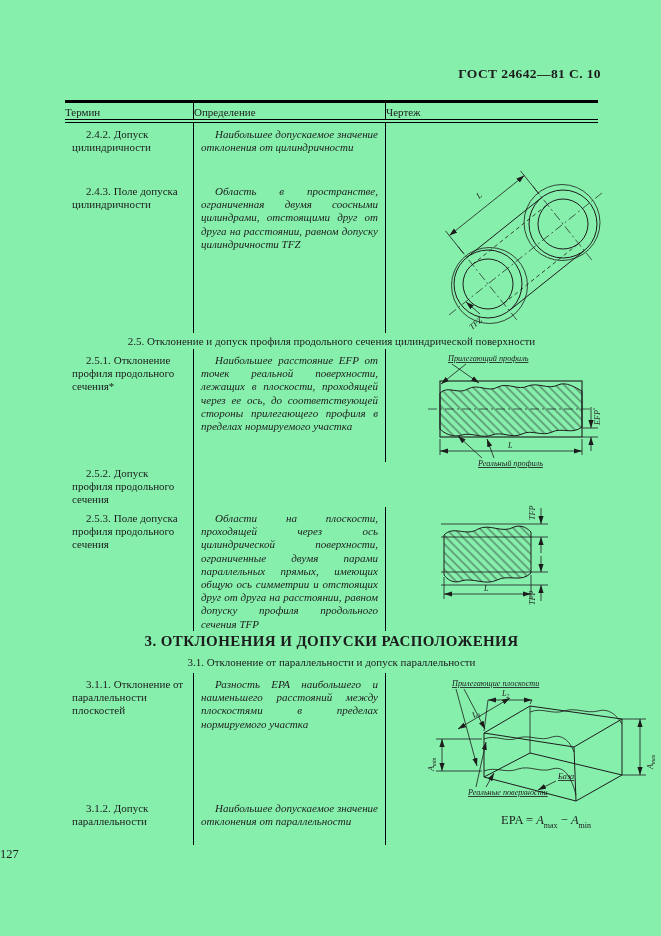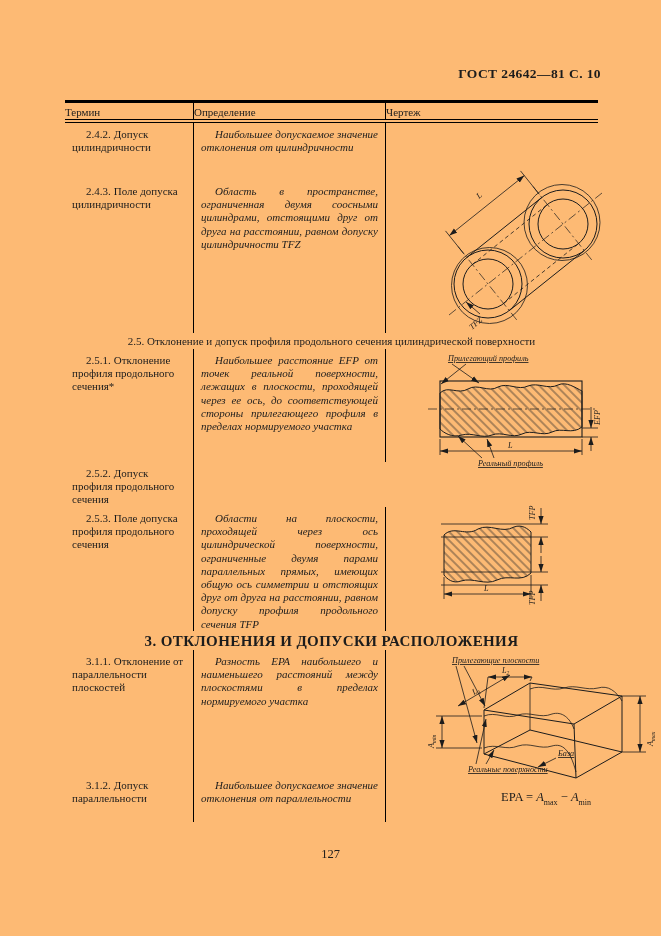--- a/index.html
+++ b/index.html
@@ -1,19 +1,19 @@
 <!DOCTYPE html>
 <html><head>
 <meta charset="utf-8">
 <style>
   html,body{margin:0;padding:0;background:#9a9a9a;}
-  .sheet{position:relative;width:661px;height:936px;margin:0 auto;background:#fdba74;
+  .sheet{position:relative;width:661px;height:936px;margin:0 auto;background:#86efac;
          font-family:"Liberation Serif",serif;color:#1c1c1c;overflow:hidden;}
   .doc-header{position:absolute;top:66px;right:60px;font-weight:bold;font-size:13.5px;letter-spacing:.4px;}
-  .pagenum{position:absolute;top:847px;left:0;width:100%;text-align:center;font-size:12.5px;}
+  .pagenum{position:absolute;top:847px;left:0;width:100%;font-size:12.5px;}
 
   .gtable{position:absolute;left:65px;top:100px;width:533px;}
   .row{display:grid;grid-template-columns:128px 192px 213px;box-sizing:border-box;}
   .thead{border-top:3px solid #000;border-bottom:4px double #000;height:23px;}
   .th{text-align:left;font-size:11px;padding-top:3px;box-sizing:border-box;}
   .c2,.c3{border-left:1px solid #000;}
   .cell{box-sizing:border-box;padding:5px 7px 0 7px;font-size:11px;line-height:1.2;}
   .term .num{margin-right:3px;}
   .term{text-indent:14px;}
   .tbold{font-weight:normal;}
@@ -190,20 +190,26 @@
       </div>
     </div>
 
     <div class="row hrow h24">
       <div class="h3cell">
         <span>3.</span>
         <span>ОТКЛОНЕНИЯ И ДОПУСКИ РАСПОЛОЖЕНИЯ</span>
       </div>
     </div>
 
+    <div class="row hrow h23">
+      <div class="h31cell">
+        <span class="num">3.1.</span>
+        <span class="tbold">Отклонение от параллельности и допуск параллельности</span>
+      </div>
+    </div>
 
     <div class="row h124">
       <div class="cell term c1">
         <span class="num">3.1.1.</span><span class="tbold">Отклонение от параллельности плоскостей</span>
       </div>
       <div class="cell def c2">Разность EPA наибольшего и наименьшего расстояний между плоскостями в пределах нормируемого участка</div>
       <div class="cell-draw c3">
         <svg id="svg-planes" class="abs" width="235" height="152" viewBox="0 0 235 152">
           <text class="lbl und" x="28" y="13">Прилегающие плоскости</text>
           <g class="dln thin">

